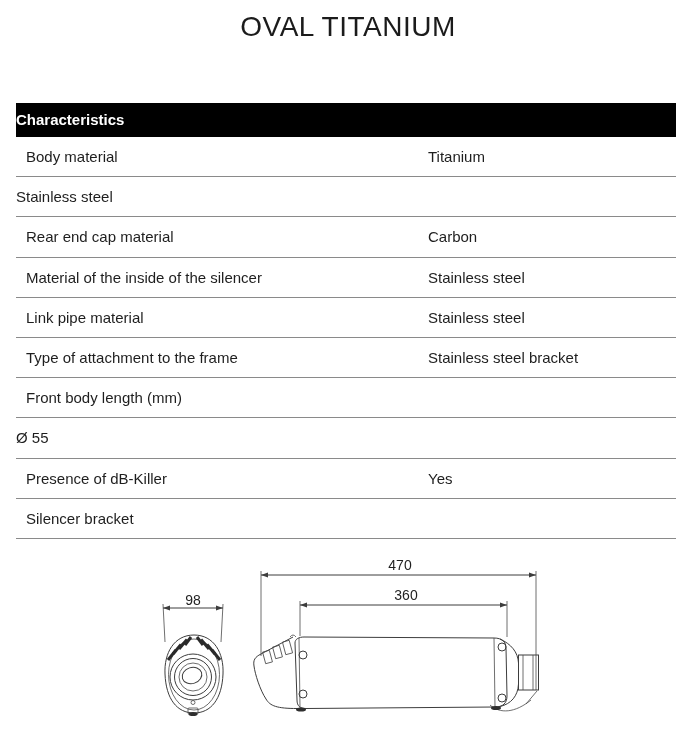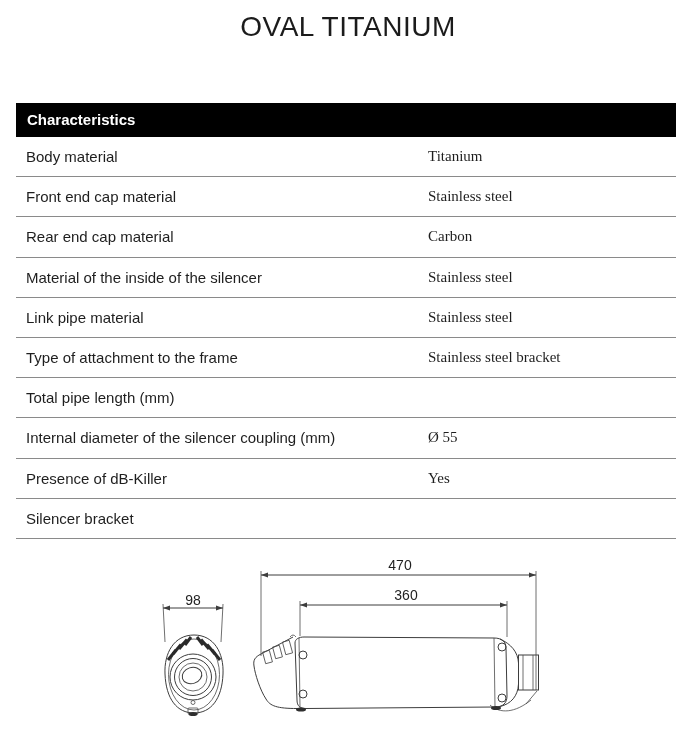--- a/index.html
+++ b/index.html
@@ -25,37 +25,35 @@
     top:103px; left:16px;
     width:660px;
   }
   .spec-header {
     background:#000000;
     color:#ffffff;
     font-size:15px;
     font-weight:bold;
     height:34px;
     line-height:34px;
-    padding-left:11px;
   }
   .row {
     display:flex;
     align-items:center;
     height:40.2px;
     border-bottom:1px solid #8a8a8a;
     font-size:15px;
     color:#1e1e1e;
   }
   .row .label {
     flex:0 0 412px;
     padding-left:10px;
   }
   .row .value {
     flex:1;
-    font-family:Liberation Serif, serif;
   }
   .drawing {
     position:absolute;
     top:550px; left:0;
     width:688px; height:182px;
   }
   .drawing text {
     font-family:"Liberation Sans", sans-serif;
     font-size:14px;
     fill:#1f1f1f;
@@ -71,44 +69,42 @@
 
 <div class="page-title">OVAL TITANIUM</div>
 
 <div class="spec-table">
   <div class="spec-header">Characteristics</div>
   <div class="row">
     <span class="label">Body material</span>
     <span class="value">Titanium</span>
   </div>
   <div class="row">
-    <span class="label">Front end cap material</span>
     <span class="value">Stainless steel</span>
   </div>
   <div class="row">
     <span class="label">Rear end cap material</span>
     <span class="value">Carbon</span>
   </div>
   <div class="row">
     <span class="label">Material of the inside of the silencer</span>
     <span class="value">Stainless steel</span>
   </div>
   <div class="row">
     <span class="label">Link pipe material</span>
     <span class="value">Stainless steel</span>
   </div>
   <div class="row">
     <span class="label">Type of attachment to the frame</span>
     <span class="value">Stainless steel bracket</span>
   </div>
   <div class="row">
-    <span class="label">Total pipe length (mm)</span>
-  </div>
-  <div class="row">
-    <span class="label">Internal diameter of the silencer coupling (mm)</span>
+    <span class="label">Front body length (mm)</span>
+  </div>
+  <div class="row">
     <span class="value">Ø 55</span>
   </div>
   <div class="row">
     <span class="label">Presence of dB-Killer</span>
     <span class="value">Yes</span>
   </div>
   <div class="row">
     <span class="label">Silencer bracket</span>
   </div>
 </div>

